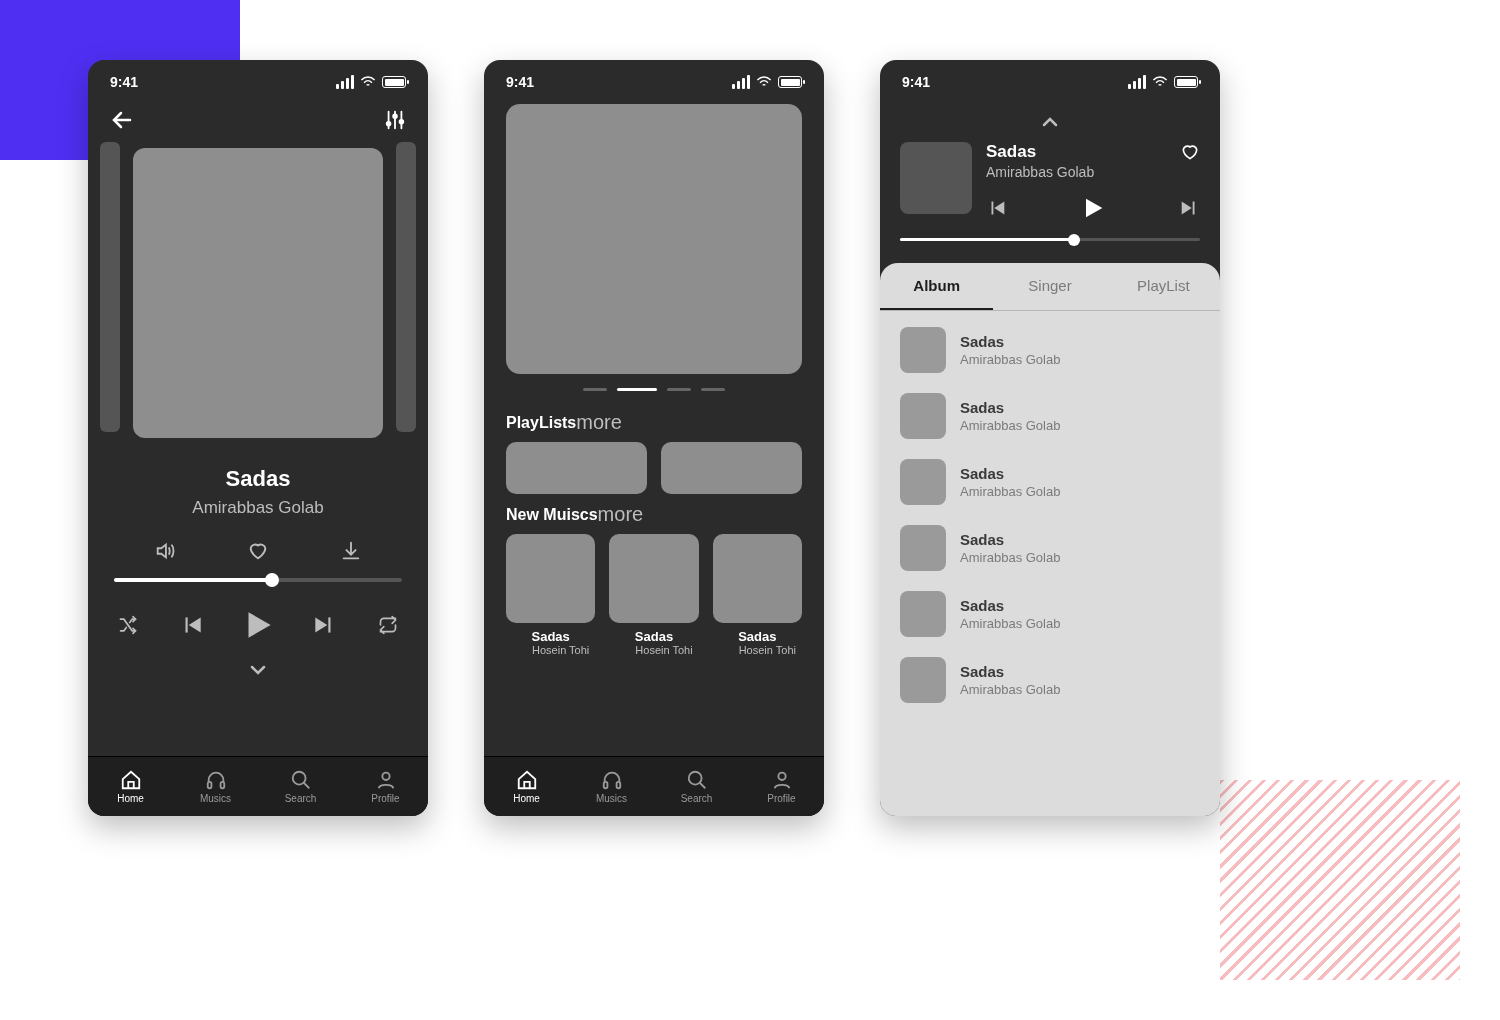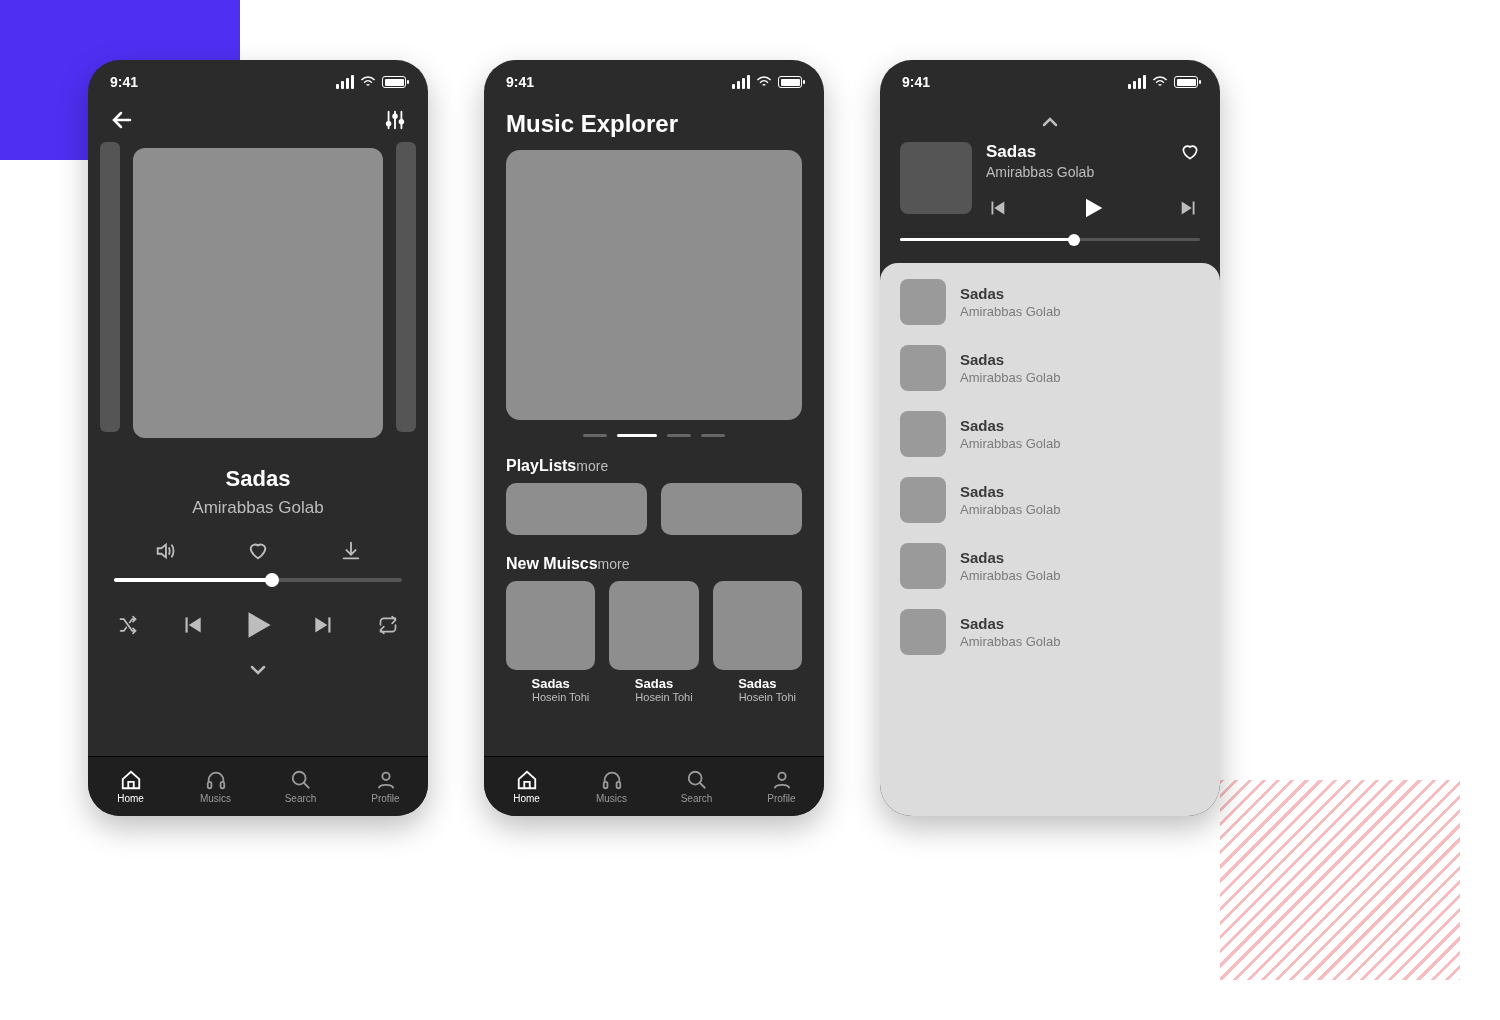--- a/index.html
+++ b/index.html
@@ -50,21 +50,21 @@
     top:60px;
     left:88px; 
     display:flex;
     gap:56px;
   }
 
   .phone{
     width:340px;
     height:756px;
     background:var(--phone-bg);
-    border-radius:32px;
+    border-radius:16px;
     box-shadow:0 12px 30px rgba(0,0,0,.25);
     position:relative;
     overflow:hidden;
     color:var(--text-white);
     display:flex;
     flex-direction:column;
   }
 
   
   .status{
@@ -115,21 +115,21 @@
   .tabbar .ico{height:22px;display:flex;align-items:center;justify-content:center;}
 
   
   .exp-title{font-size:24px;font-weight:700;padding:6px 22px 12px;}
   .hero{margin:0 22px;height:270px;background:var(--panel-gray);border-radius:14px;}
   .dots{display:flex;gap:10px;justify-content:center;padding:14px 0;}
   .dots i{width:24px;height:3px;background:#666;border-radius:2px;}
   .dots i.active{background:#fff;width:40px;}
   .section-head{display:flex;justify-content:flex-start;align-items:center;padding:6px 22px 8px;}
   .section-head .t{font-size:16px;font-weight:700;}
-  .section-head .more{color:var(--text-gray);font-size:14px;}
+  .section-head .more{color:var(--text-gray);font-size:20px;}
   .pl-row{display:flex;gap:14px;padding:0 22px;}
   .pl-card{flex:1;height:52px;background:var(--panel-gray);border-radius:10px;}
   .nm-row{display:flex;gap:14px;padding:0 22px;}
   .nm-card{flex:1;display:flex;flex-direction:column;align-items:center;}
   .nm-card .cover{width:100%;aspect-ratio:1/1;background:var(--panel-gray);border-radius:10px;}
   .nm-card .t{font-size:13px;font-weight:600;margin-top:6px;}
   .nm-card .a{font-size:11px;color:var(--text-gray);padding-left:20px;}
 
   
   .mp-top{display:flex;justify-content:center;padding:6px 0 8px;color:var(--text-gray);}
@@ -349,39 +349,38 @@
           </span>
         <svg width="16" height="12" viewBox="0 0 24 18" fill="none" stroke="#fff" stroke-width="2">
             <path d="M2 6c6-6 14-6 20 0"></path>
             <path d="M6 10c4-4 8-4 12 0"></path>
             <path d="M10 14c1.3-1.3 2.7-1.3 4 0"></path>
           </svg>
         <span class="batt"></span>
       </span>
     </div>
 
-    <div class="exp-title">Music Explorer</div>
     <div class="hero"></div>
     <div class="dots">
       <i></i>
       <i class="active"></i>
       <i></i>
       <i></i>
     </div>
 
     <div class="section-head">
       <span class="t">PlayLists</span>
       <button class="ic-btn more">more</button>
     </div>
     <div class="pl-row">
       <div class="pl-card"></div>
       <div class="pl-card"></div>
     </div>
 
-    <div class="section-head" style="margin-top:14px">
+    <div class="section-head" style="margin-top:3px">
       <span class="t">New Muiscs</span>
       <button class="ic-btn more">more</button>
     </div>
     <div class="nm-row">
       <div class="nm-card">
         <div class="cover"></div>
         <div class="t">Sadas</div>
         <div class="a">Hosein Tohi</div>
       </div>
       <div class="nm-card">
@@ -501,20 +500,25 @@
         </div>
       </div>
     </div>
 
     <div class="mp-progress">
       <div class="fill"></div>
       <div class="knob"></div>
     </div>
 
     <div class="sheet">
+      <div class="seg">
+        <div class="item active">Album</div>
+        <div class="item">Singer</div>
+        <div class="item">PlayList</div>
+      </div>
       <div class="list">
         <div class="row">
             <div class="thumb"></div>
             <div>
               <div class="t">Sadas</div>
               <div class="a">Amirabbas Golab</div>
             </div>
           </div>
         <div class="row">
             <div class="thumb"></div>

